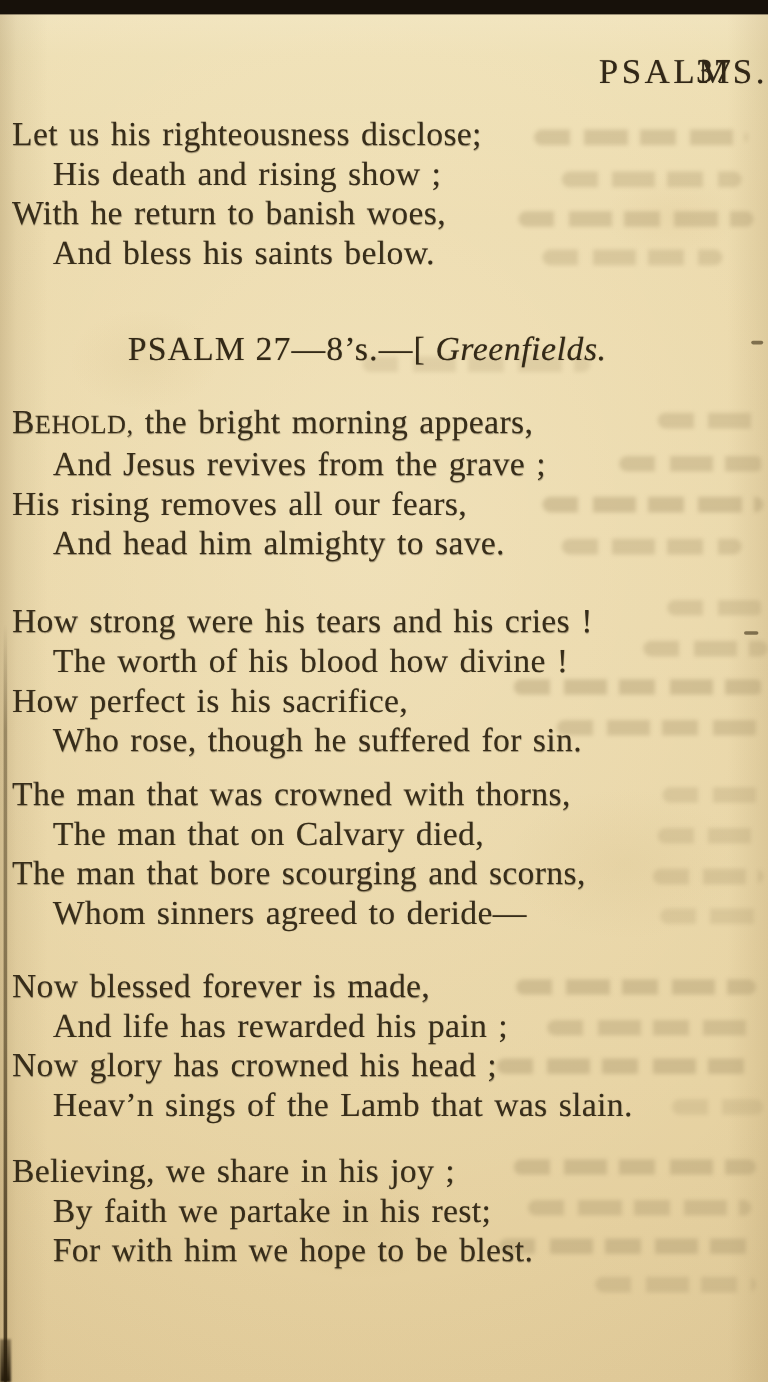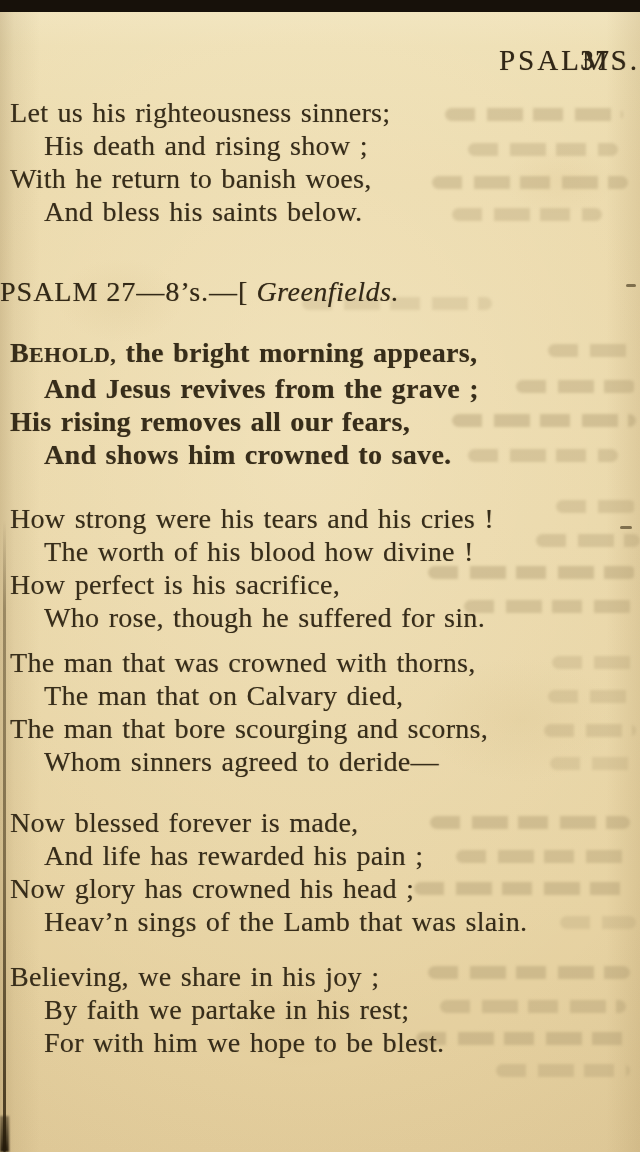--- a/index.html
+++ b/index.html
@@ -53,21 +53,21 @@
   .running-head{position:absolute;left:0;top:44px;width:640px;text-align:right;
     font-size:29px;letter-spacing:3px;color:#312717;
     text-shadow:0.3px 0.4px 0.7px rgba(49,39,23,0.55);}
   .page-num{position:absolute;right:30px;top:44px;font-size:28px;letter-spacing:1px;color:#312717;
     text-shadow:0.3px 0.4px 0.7px rgba(49,39,23,0.55);}
   .stanza{position:absolute;left:10px;width:620px;}
   .ln{margin:0;font-size:28px;line-height:33px;word-spacing:2px;letter-spacing:0.3px;
       white-space:nowrap;text-shadow:0.3px 0.4px 0.7px rgba(55,45,26,0.45);}
   .ln.ind{padding-left:34px;}
   .sc-small{font-size:0.78em;letter-spacing:0.5px;}
-  .psalm-head{position:absolute;left:0;top:276px;width:612px;text-align:left;
+  .psalm-head{position:absolute;left:0;top:276px;width:612px;text-align:center;
     font-size:28px;letter-spacing:1px;color:#332917;
     text-shadow:0.3px 0.4px 0.7px rgba(51,41,23,0.5);}
   .psalm-head .tune{font-style:italic;letter-spacing:0.5px;}
 </style>
 </head>
 <body>
 
 <div class="page">
 
   <div class="mottle"></div>
@@ -103,35 +103,35 @@
   <div class="edge-top"></div>
   <div class="gutter-line"></div>
   <div class="gutter-bottom"></div>
   <div class="edge-dash" style="right:4px;top:284px;width:10px;"></div>
   <div class="edge-dash" style="right:8px;top:526px;width:12px;"></div>
 
   <div class="running-head">PSALMS.</div>
   <div class="page-num">37</div>
 
   <div class="stanza" style="top:96px;">
-    <p class="ln">Let us his righteousness sinners;</p>
+    <p class="ln">Let us his righteousness disclose;</p>
     <p class="ln ind">His death and rising show ;</p>
     <p class="ln">With he return to banish woes,</p>
     <p class="ln ind">And bless his saints below.</p>
   </div>
 
   <div class="psalm-head">
     <span>PSALM 27—8’s.—[ </span><span class="tune">Greenfields.</span>
   </div>
 
-  <div class="stanza" style="top:336px;font-weight:bold;">
+  <div class="stanza" style="top:336px;">
     <p class="ln"><span>B</span><span class="sc-small">EHOLD,</span><span> the bright morning appears,</span></p>
     <p class="ln ind">And Jesus revives from the grave ;</p>
     <p class="ln">His rising removes all our fears,</p>
-    <p class="ln ind">And shows him crowned to save.</p>
+    <p class="ln ind">And head him almighty to save.</p>
   </div>
 
   <div class="stanza" style="top:502px;">
     <p class="ln">How strong were his tears and his cries !</p>
     <p class="ln ind">The worth of his blood how divine !</p>
     <p class="ln">How perfect is his sacrifice,</p>
     <p class="ln ind">Who rose, though he suffered for sin.</p>
   </div>
 
   <div class="stanza" style="top:646px;">

